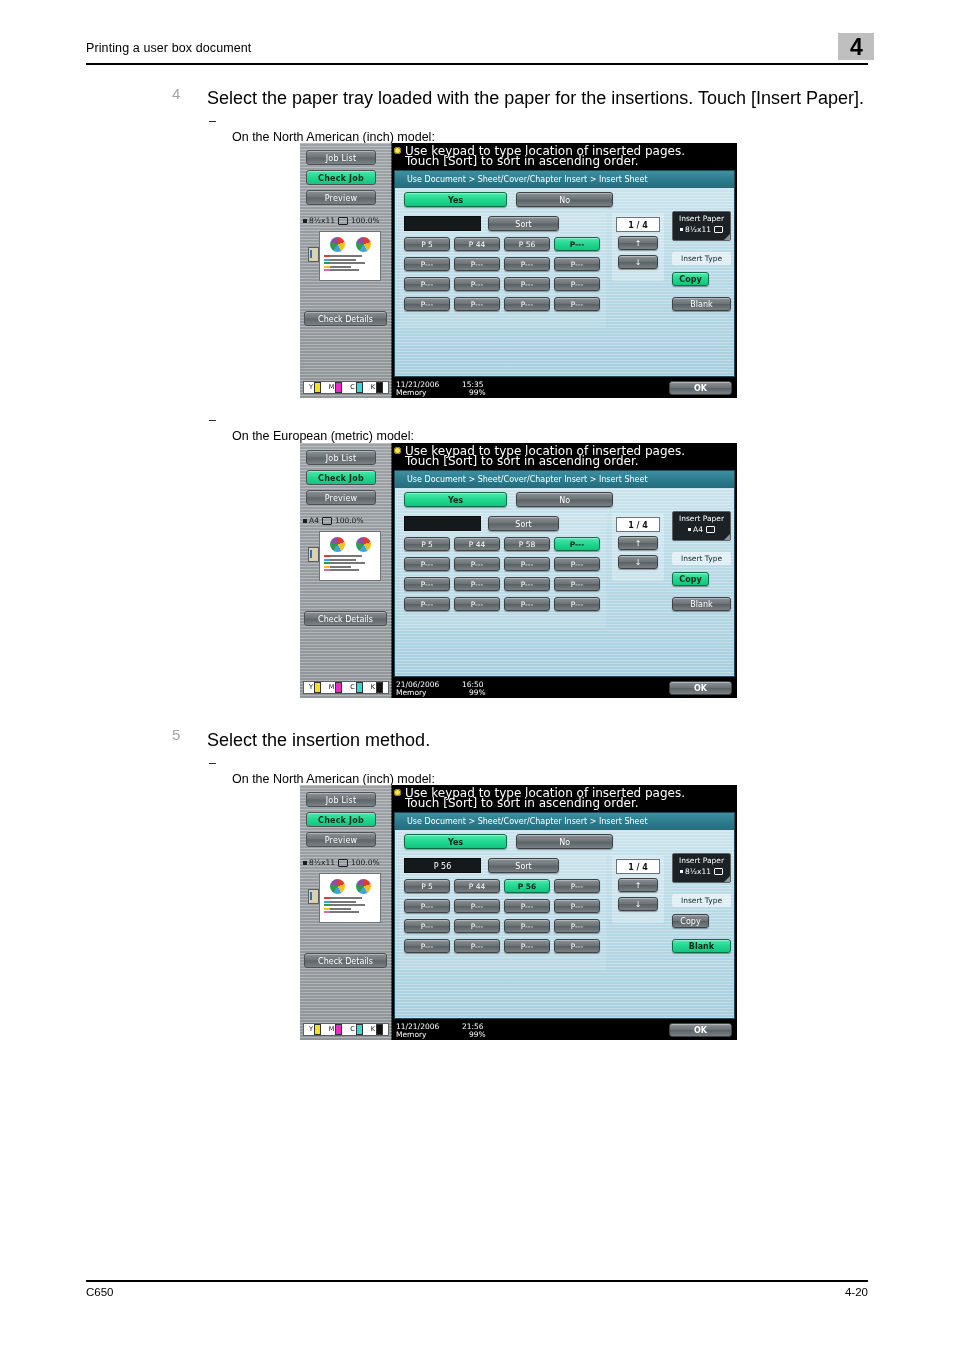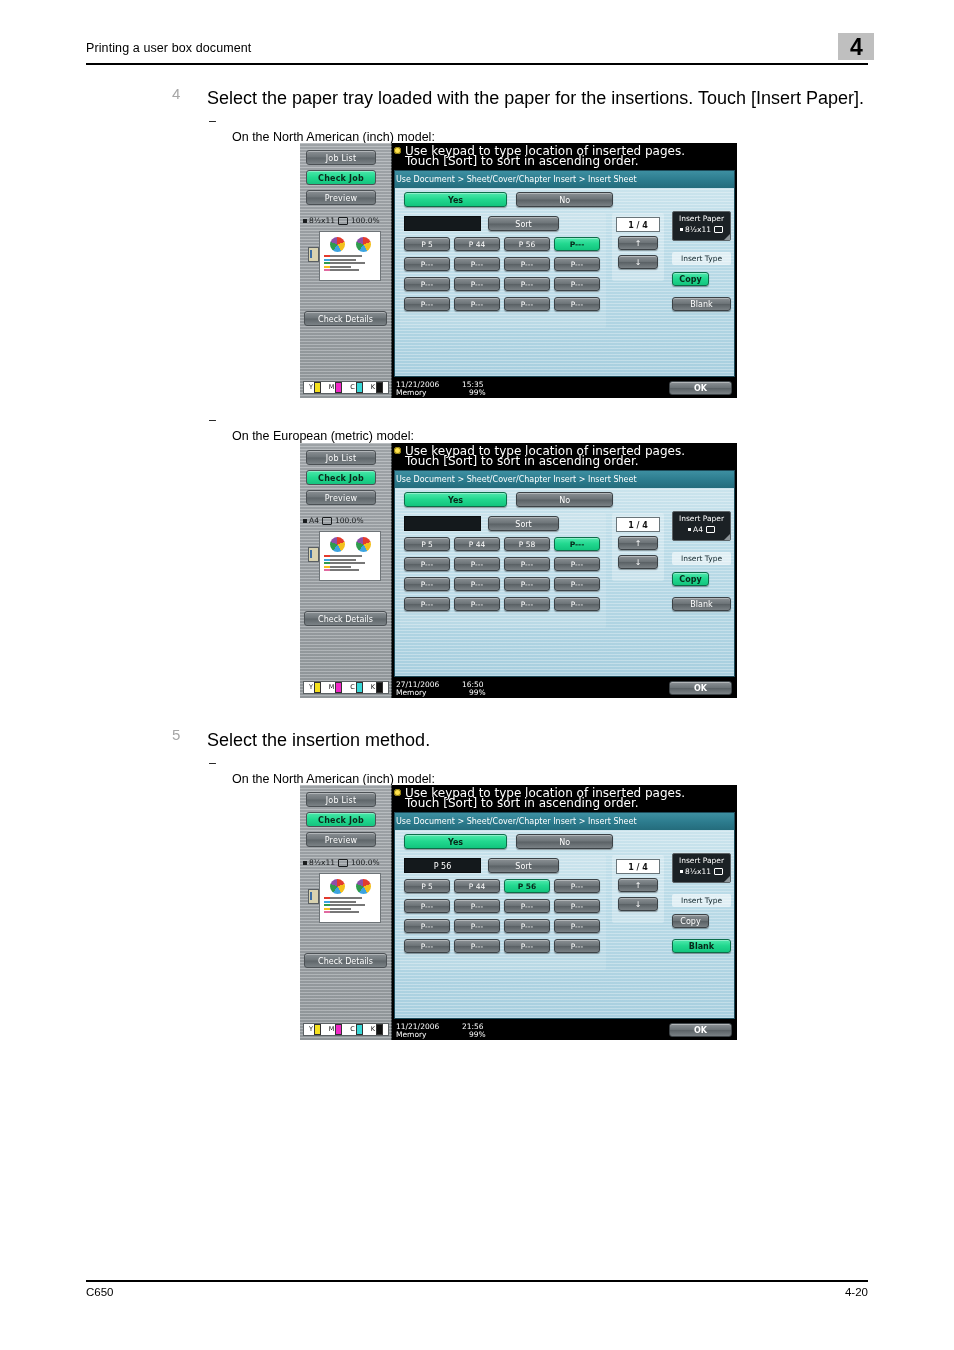--- a/index.html
+++ b/index.html
@@ -246,21 +246,21 @@
     pointer-events:none;
   }
   .crumb {
     position: absolute;
     left: 0; top: 0;
     width: 100%; height: 17px;
     background: linear-gradient(180deg,#3d8fa1 0%, #2c7b8d 55%, #246c7c 100%);
     color: #ffffff;
     font-size: 8px;
     line-height: 17px;
-    padding-left: 1px;
+    padding-left: 12px;
     box-sizing: border-box;
     white-space: nowrap;
     z-index: 2;
   }
   .yn-row { position: absolute; left: 9px; top: 21px; z-index: 3; }
   .btn {
     display: inline-block;
     border-radius: 3px;
     border: 1px solid #3c4246;
     background: linear-gradient(180deg,#8b9195 0%, #6d7478 46%, #5b6266 54%, #7a8185 100%);
@@ -643,21 +643,21 @@
         <div class="val"><span class="sq"></span><span>A4</span><span class="land"></span></div>
         <div class="fold"></div>
       </div>
       <div class="ins-type-lbl">Insert Type</div>
       <div class="btn btn-copy green">Copy</div>
       <div class="btn btn-blank">Blank</div>
     </div>
   </div>
 
   <div class="mfp-status">
-    <div class="date">27/11/2006</div>
+    <div class="date">21/06/2006</div>
     <div class="time">16:50</div>
     <div class="mem">Memory</div>
     <div class="pct">99%</div>
     <div class="btn btn-ok">OK</div>
   </div>
 </div>
 
 <div class="mfp" id="mfp-2" style="left:300px; top:785px;">
   <div class="mfp-rail">
     <div class="rail-btn b1">Job List</div>

